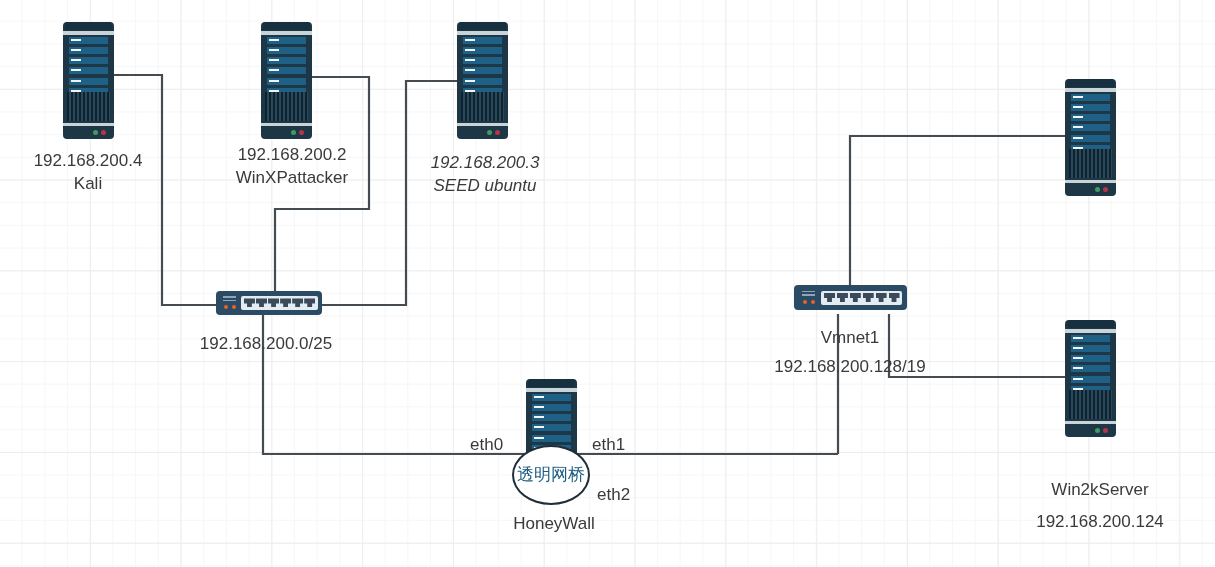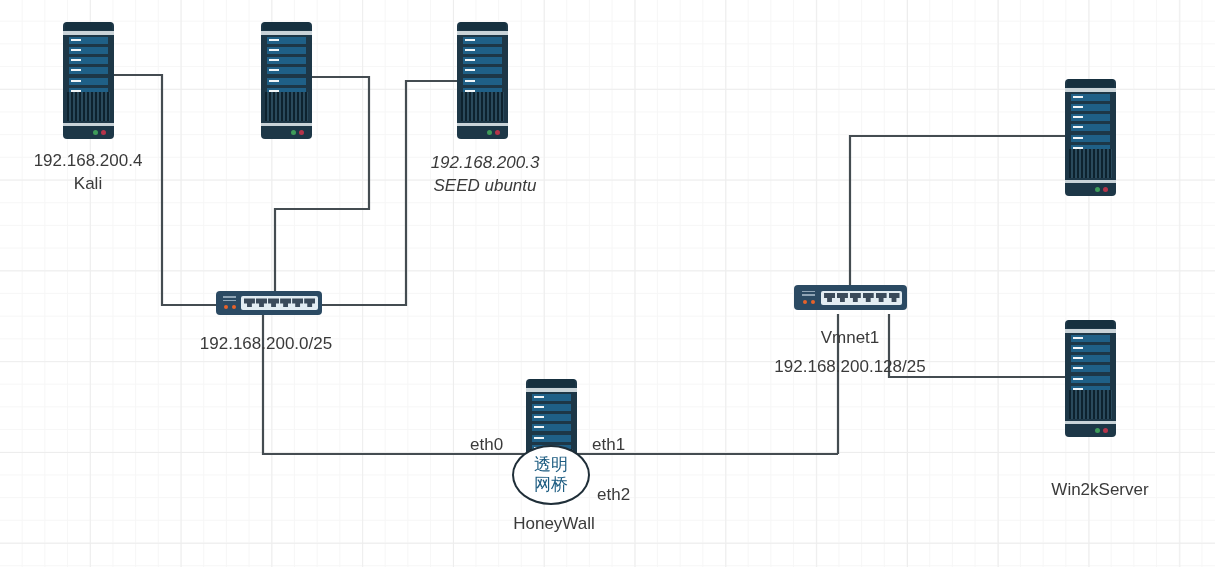--- a/index.html
+++ b/index.html
@@ -97,21 +97,21 @@
   .lbl {
     position: absolute; color: #3a3a3a; white-space: nowrap;
     font-size: 17px; line-height: 1.35;
   }
   .lbl.center { transform: translateX(-50%); text-align: center; }
 
   
   .oval {
     position: absolute; background: #ffffff;
     border: 2px solid #1f2e38; border-radius: 50%;
-    display: flex; flex-direction: column;
+    display: flex; 
     align-items: center; justify-content: center;
     color: #1b5b80; font-size: 17px; line-height: 1.15;
   }
   .oval span { display: block; }
 </style>
 </head>
 <body>
 
 <div id="canvas">
 
@@ -166,20 +166,24 @@
         <div class="bay"></div>
       <div class="bay"></div>
         <div class="bay" style="margin-top:4px;"></div>
         <div class="bay"></div>
     </div>
     <div class="vent" style="top:60%; height:25%;"></div>
     <div class="botband" style="top:86%;"></div>
     <div class="led green" style="left:58%; top:92%;"></div>
     <div class="led red" style="left:74%; top:92%;"></div>
   </div>
+  <div class="lbl center" style="left:292px; top:144px;">
+    <div>192.168.200.2</div>
+    <div>WinXPattacker</div>
+  </div>
 
   <div class="server" style="left:457px; top:22px; width:51px; height:117px;">
     <div class="body"></div>
     <div class="topcap"></div>
     <div class="topband"></div>
     <div class="bays">
       <div class="bay"></div>
         <div class="bay"></div>
         <div class="bay"></div>
       <div class="bay"></div>
@@ -226,20 +230,21 @@
         <div class="bay" style="margin-top:4px;"></div>
         <div class="bay"></div>
     </div>
     <div class="vent" style="top:60%; height:25%;"></div>
     <div class="botband" style="top:86%;"></div>
     <div class="led green" style="left:58%; top:92%;"></div>
     <div class="led red" style="left:74%; top:92%;"></div>
   </div>
   <div class="lbl center" style="left:1100px; top:474px; line-height:1.9;">
     <div>Win2kServer</div>
+    <div>192.168.200.124</div>
   </div>
 
   <div class="switch" style="left:216px; top:291px; width:106px; height:24px;">
     <div class="sbody"></div>
     <div class="slines">
       <i></i>
         <i></i>
     </div>
     <div class="sled" style="left:8%;"></div>
     <div class="sled" style="left:15%;"></div>
@@ -268,21 +273,21 @@
       <span class="port"></span>
       <span class="port"></span>
       <span class="port"></span>
       <span class="port"></span>
       <span class="port"></span>
       <span class="port"></span>
     </div>
   </div>
   <div class="lbl center" style="left:850px; top:324px; line-height:1.7;text-align:center;">
     <div>Vmnet1</div>
-    <div>192.168.200.128/25</div>
+    <div>192.168.200.128/19</div>
   </div>
 
   <div class="server" style="left:526px; top:379px; width:51px; height:117px;">
     <div class="body"></div>
     <div class="topcap"></div>
     <div class="topband"></div>
     <div class="bays">
       <div class="bay"></div>
         <div class="bay"></div>
         <div class="bay"></div>

